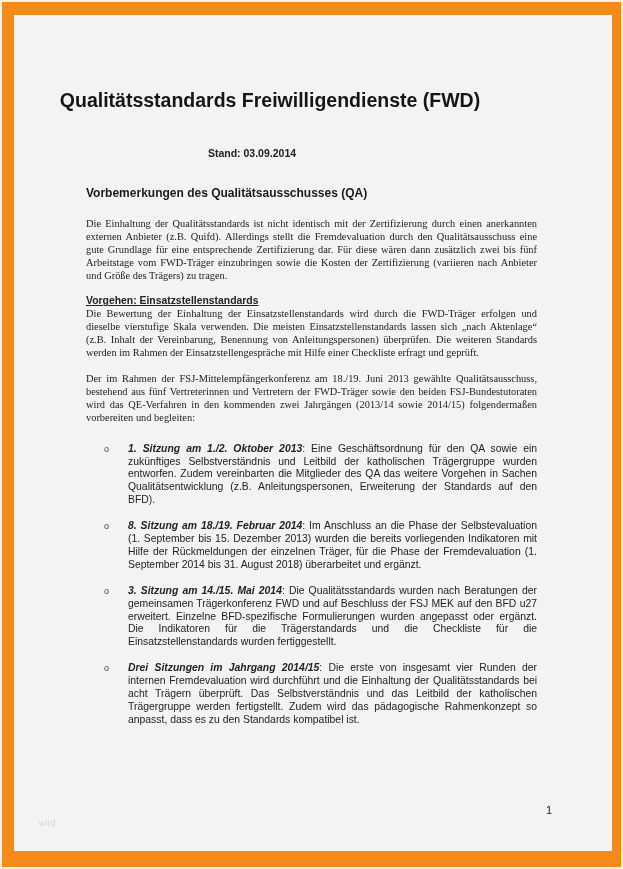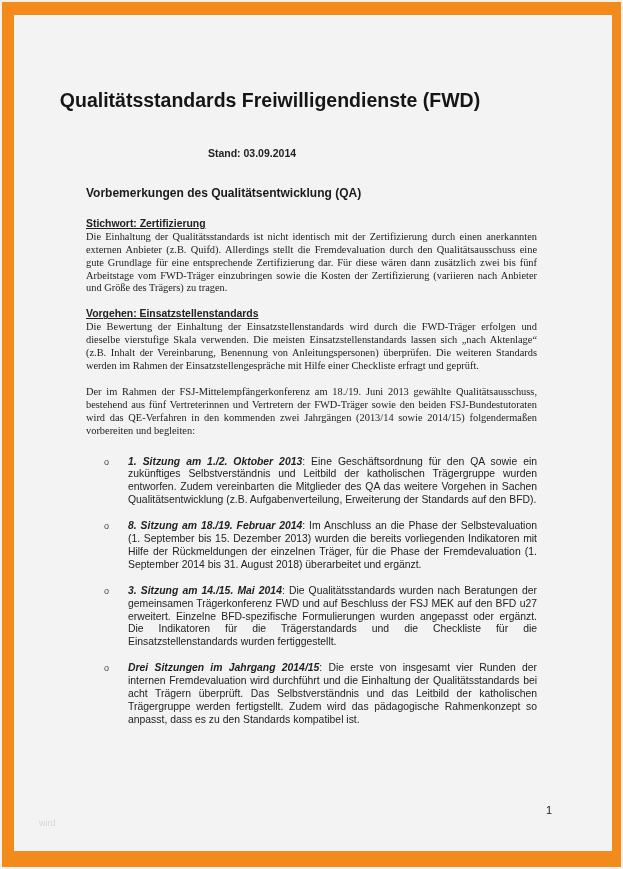--- a/index.html
+++ b/index.html
@@ -119,40 +119,39 @@
 
 <div class="page">
 
   <div class="title">
     <div>Qualitätsstandards Freiwilligendienste (FWD)</div>
   </div>
 
   <div class="stand">Stand: 03.09.2014</div>
 
   <div class="content">
-    <p class="section-heading">Vorbemerkungen des Qualitätsentwicklung (QA)</p>
+    <p class="section-heading">Vorbemerkungen des Qualitätsausschusses (QA)</p>
 
     <div>
-      <p class="kw">Stichwort: Zertifizierung</p>
       <p class="para">Die Einhaltung der Qualitätsstandards ist nicht identisch mit der Zertifizierung durch einen anerkannten externen Anbieter (z.B. Quifd). Allerdings stellt die Fremdevaluation durch den Qualitätsausschuss eine gute Grundlage für eine entsprechende Zertifizierung dar. Für diese wären dann zusätzlich zwei bis fünf Arbeitstage vom FWD-Träger einzubringen sowie die Kosten der Zertifizierung (variieren nach Anbieter und Größe des Trägers) zu tragen.</p>
     </div>
 
     <div>
       <p class="kw">Vorgehen: Einsatzstellenstandards</p>
       <p class="para">Die Bewertung der Einhaltung der Einsatzstellenstandards wird durch die FWD-Träger erfolgen und dieselbe vierstufige Skala verwenden. Die meisten Einsatzstellenstandards lassen sich „nach Aktenlage“ (z.B. Inhalt der Vereinbarung, Benennung von Anleitungspersonen) überprüfen. Die weiteren Standards werden im Rahmen der Einsatzstellengespräche mit Hilfe einer Checkliste erfragt und geprüft.</p>
     </div>
 
     <div>
       <p class="para" style="margin-bottom:18px">Der im Rahmen der FSJ-Mittelempfängerkonferenz am 18./19. Juni 2013 gewählte Qualitätsausschuss, bestehend aus fünf Vertreterinnen und Vertretern der FWD-Träger sowie den beiden FSJ-Bundestutoraten wird das QE-Verfahren in den kommenden zwei Jahrgängen (2013/14 sowie 2014/15) folgendermaßen vorbereiten und begleiten:</p>
     </div>
 
     <ul class="list">
       <li>
         <span class="bullet">o</span>
-        <span class="lead">1. Sitzung am 1./2. Oktober 2013</span><span>: Eine Geschäftsordnung für den QA sowie ein zukünftiges Selbstverständnis und Leitbild der katholischen Trägergruppe wurden entworfen. Zudem vereinbarten die Mitglieder des QA das weitere Vorgehen in Sachen Qualitätsentwicklung (z.B. Aufgabenverteilung, Erweiterung der Standards auf den BFD).</span>
+        <span class="lead">1. Sitzung am 1./2. Oktober 2013</span><span>: Eine Geschäftsordnung für den QA sowie ein zukünftiges Selbstverständnis und Leitbild der katholischen Trägergruppe wurden entworfen. Zudem vereinbarten die Mitglieder des QA das weitere Vorgehen in Sachen Qualitätsentwicklung (z.B. Anleitungspersonen, Erweiterung der Standards auf den BFD).</span>
       </li>
       <li>
         <span class="bullet">o</span>
         <span class="lead">8. Sitzung am 18./19. Februar 2014</span><span>: Im Anschluss an die Phase der Selbstevaluation (1. September bis 15. Dezember 2013) wurden die bereits vorliegenden Indikatoren mit Hilfe der Rückmeldungen der einzelnen Träger, für die Phase der Fremdevaluation (1. September 2014 bis 31. August 2018) überarbeitet und ergänzt.</span>
       </li>
       <li>
         <span class="bullet">o</span>
         <span class="lead">3. Sitzung am 14./15. Mai 2014</span><span>: Die Qualitätsstandards wurden nach Beratungen der gemeinsamen Trägerkonferenz FWD und auf Beschluss der FSJ MEK auf den BFD u27 erweitert. Einzelne BFD-spezifische Formulierungen wurden angepasst oder ergänzt. Die Indikatoren für die Trägerstandards und die Checkliste für die Einsatzstellenstandards wurden fertiggestellt.</span>
       </li>
       <li>

